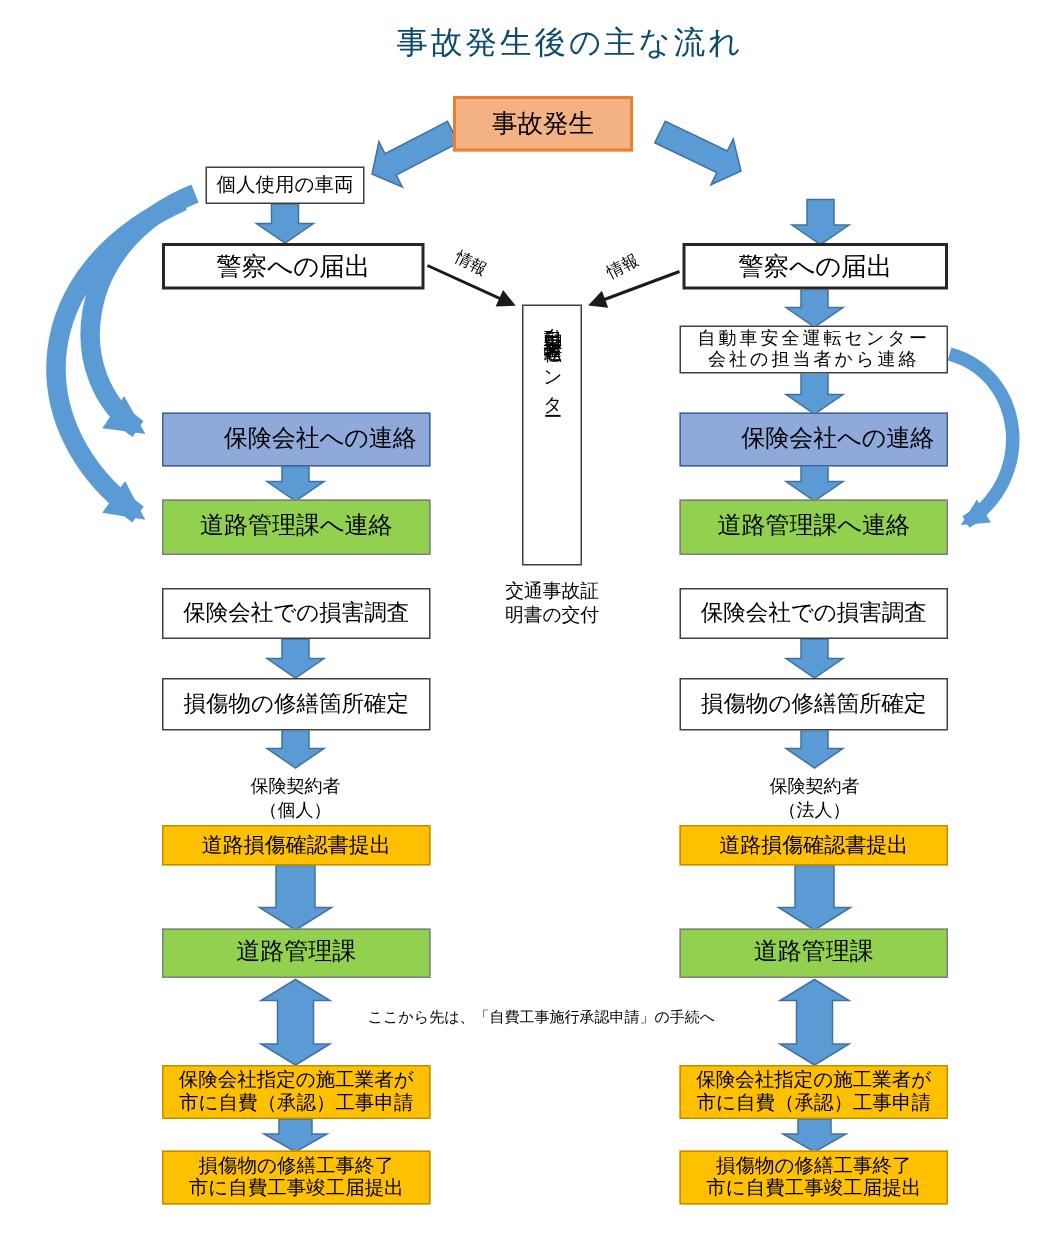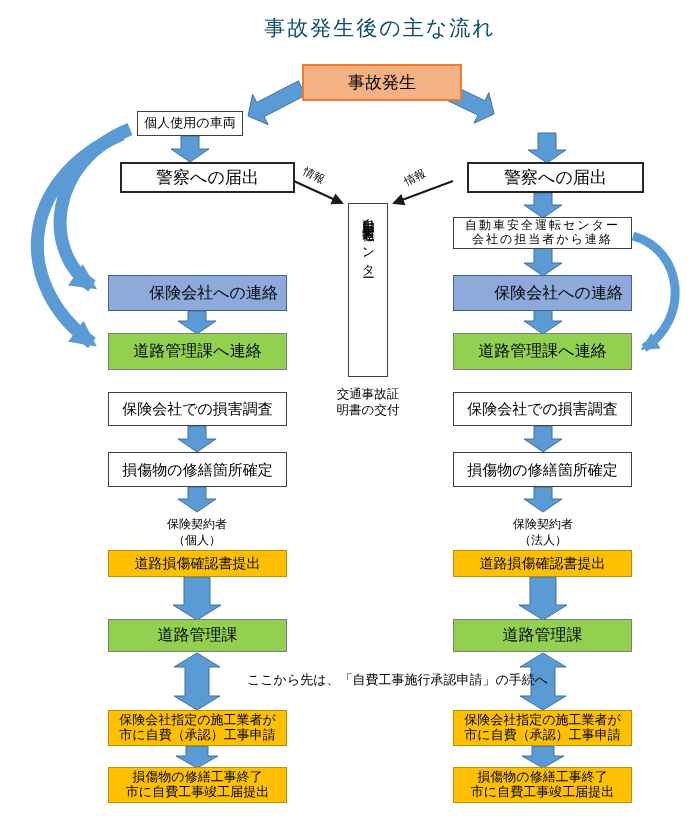--- a/index.html
+++ b/index.html
@@ -3,21 +3,21 @@
 <meta charset="utf-8">
 <style>
   html,body{margin:0;padding:0;}
   body{font-family:"Liberation Sans", sans-serif; background:#fff;}
   #canvas{position:relative;width:700px;height:840px;background:#fff;overflow:hidden;}
   .title{position:absolute;left:130px;top:14px;width:500px;text-align:center;
          font-size:21px;letter-spacing:2px;color:#0c4a6e;}
   .box{position:absolute;display:flex;align-items:center;justify-content:center;
        text-align:center;color:#000;box-sizing:border-box;background:#fff;line-height:1.15;}
   .b-white{border:1.5px solid #404040;}
-  .b-police{border:2px solid #262626;font-size:17px;margin-left:12px;}
+  .b-police{border:2px solid #262626;font-size:17px;}
   .b-salmon{background:#F4B183;border:2px solid #ED7D31;font-size:17px;}
   .b-blue{background:#8EAADB;border:1.5px solid #41619B;font-size:16px;padding-left:32px;}
   .b-green{background:#92D050;border:1.5px solid #7F7F7F;font-size:16px;}
   .b-orange{background:#FFC000;border:1.5px solid #BF8F00;}
   .txt{position:absolute;text-align:center;color:#000;line-height:1.3;}
   .vbox{position:absolute;border:1.5px solid #404040;box-sizing:border-box;background:#fff;
         display:flex;align-items:flex-start;justify-content:center;}
   .vtext{writing-mode:vertical-rl;text-orientation:upright;font-size:12.5px;
          letter-spacing:2px;padding-top:4px;}
   svg{position:absolute;left:0;top:0;pointer-events:none;}
@@ -69,21 +69,21 @@
     <path class="curve" stroke-width="13" marker-end="url(#mheadL)" d="M 130,129 C 48,162 42,252 92,286"></path>
     <path class="curve" stroke-width="13" marker-end="url(#mheadL)" d="M 122,134 C 18,180 12,285 92,343"></path>
     <path class="curve" stroke-width="9" marker-end="url(#mheadS)" d="M 633,236 C 684,250 690,320 644,348"></path>
 
     <path class="info-line" marker-end="url(#mblack)" d="M 285,177 L 342,203"></path>
     <path class="info-line" marker-end="url(#mblack)" d="M 453,181 L 394,203"></path>
   </svg>
 
   <div class="title">事故発生後の主な流れ</div>
 
-  <div class="box b-salmon" style="left:302px;top:64px;width:160px;height:37px;">事故発生</div>
+  <div class="box b-salmon" style="left:302px;top:64px;width:120px;height:37px;">事故発生</div>
 
   <div class="box b-white" style="left:137px;top:111px;width:106px;height:25px;font-size:13px;">個人使用の車両</div>
 
   <div class="box b-white b-police" style="left:108px;top:162px;width:175px;height:31px;">警察への届出</div>
   <div class="box b-white b-police" style="left:455px;top:162px;width:177px;height:31px;">警察への届出</div>
 
   <div class="info-lbl" style="left:303px;top:168px;transform:rotate(27deg);">情報</div>
   <div class="info-lbl" style="left:404px;top:170px;transform:rotate(-27deg);">情報</div>
 
   <div class="vbox" style="left:348px;top:203px;width:40px;height:174px;">
@@ -121,21 +121,21 @@
     <span>保険契約者</span>
     <span>（法人）</span>
   </div>
 
   <div class="box b-orange" style="left:108px;top:550px;width:179px;height:27px;font-size:14px;">道路損傷確認書提出</div>
   <div class="box b-orange" style="left:453px;top:550px;width:179px;height:27px;font-size:14px;">道路損傷確認書提出</div>
 
   <div class="box b-green" style="left:108px;top:619px;width:179px;height:33px;">道路管理課</div>
   <div class="box b-green" style="left:453px;top:619px;width:179px;height:33px;">道路管理課</div>
 
-  <div class="txt" style="left:211px;top:672px;width:300px;font-size:13px;white-space:nowrap;padding-left:36px;">ここから先は、「自費工事施行承認申請」の手続へ</div>
+  <div class="txt" style="left:211px;top:672px;width:300px;font-size:10px;white-space:nowrap;">ここから先は、「自費工事施行承認申請」の手続へ</div>
 
   <div class="box b-orange two-line" style="left:108px;top:710px;width:179px;height:36px;font-size:13px;">
     <div>
       <span>保険会社指定の施工業者が</span>
       <span>市に自費（承認）工事申請</span>
     </div>
   </div>
   <div class="box b-orange two-line" style="left:453px;top:710px;width:179px;height:36px;font-size:13px;">
     <div>
       <span>保険会社指定の施工業者が</span>

